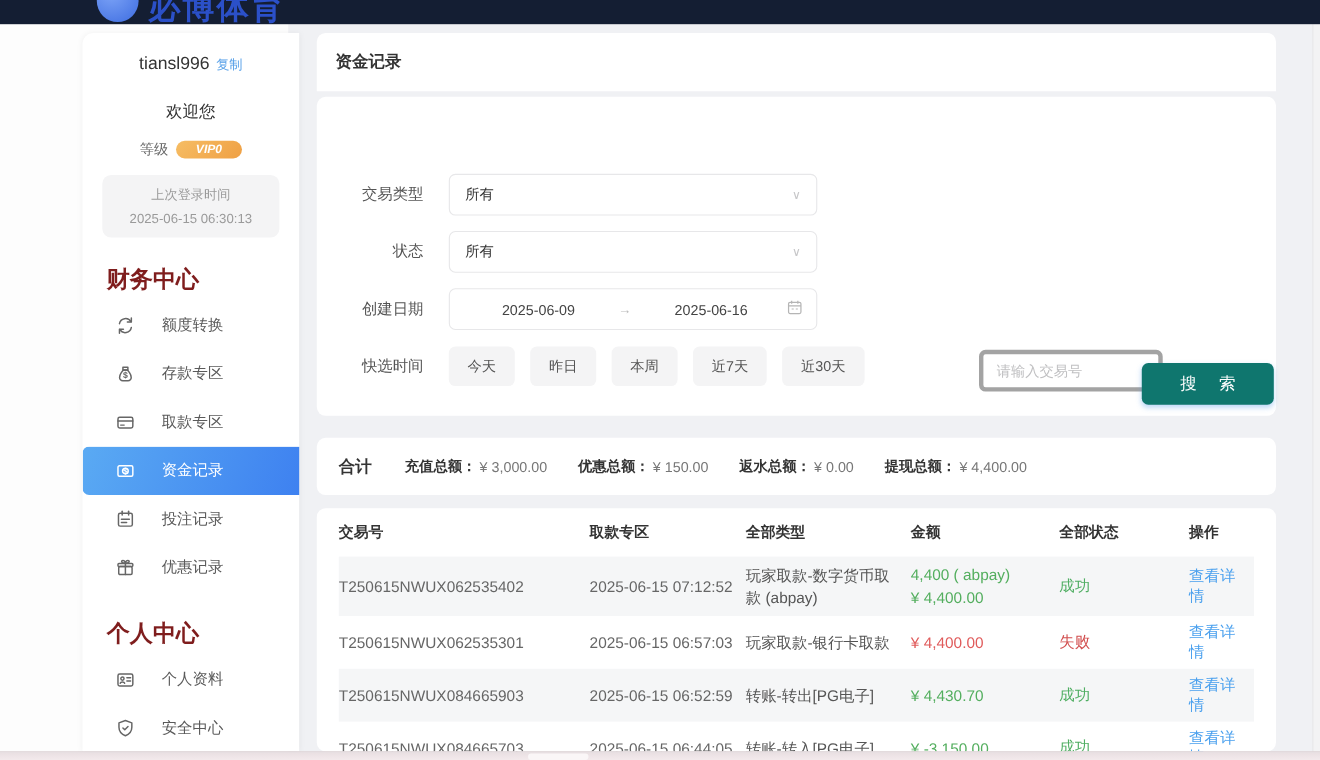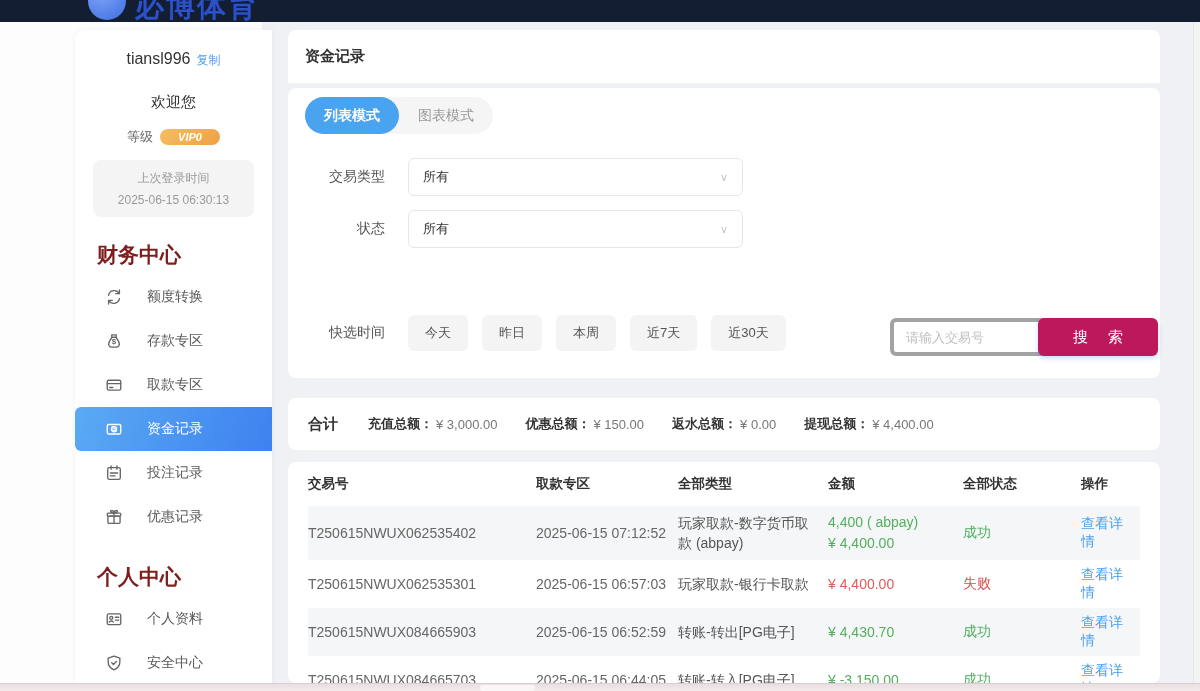--- a/index.html
+++ b/index.html
@@ -78,22 +78,22 @@
   .date-box .dv { flex:1; text-align:center; }
   .date-box .arrow { color:#bbb; font-size:12px; padding:0 4px; }
   .cal-icn svg { width:15px; height:15px; stroke:#b5b5b5; fill:none; stroke-width:1.2; }
   .quick-row { display:flex; gap:14px; }
   .qbtn { background:#f4f4f5; border:none; border-radius:6px; height:36px; padding:0 17px;
     font-size:13px; color:#555; cursor:pointer; font-family:inherit; }
   .search-input { position:absolute; left:567px; top:230px; width:167px; height:38px;
     border:4px solid #a3a3a3; border-radius:6px; padding:0 12px; font-size:13px;
     color:#333; outline:none; font-family:inherit;margin-left:35px; }
   .search-input::placeholder { color:#c0c0c2; }
-  .search-btn { position:absolute; left:750px; top:230px; width:120px; height:38px;
-    background:#be185d; color:#fff; border:none; border-radius:6px; font-size:15px;
+  .search-btn { position:absolute; left:750px; top:242px; width:120px; height:38px;
+    background:#0f766e; color:#fff; border:none; border-radius:6px; font-size:15px;
     letter-spacing:8px; padding-left:8px; cursor:pointer; font-family:inherit;
     box-shadow:0 2px 5px rgba(74,148,232,.35); }
 
   .summary-card { margin-top:20px; height:52px; display:flex; align-items:center;
     padding:0 20px; }
   .sum-title { font-size:15px; font-weight:bold; color:#333; margin-right:30px; }
   .sum-item { display:flex; align-items:center; margin-right:28px; }
   .sum-item .sl { font-size:13px; font-weight:bold; color:#333; }
   .sum-item .sv { font-size:13px; color:#777; margin-left:3px; }
 
@@ -236,41 +236,55 @@
       </div>
   </div>
 
   <div class="main-col">
 
     <div class="card title-card">
       <div class="page-title">资金记录</div>
     </div>
 
     <div class="card filter-card">
-      <div class="mode-tabs" id="mode-tabs">
-          <div class="tab active">列表模式</div>
-          <div class="tab">图表模式</div>
-        </div>
 
       <div class="f-row" style="top:70px;">
         <div class="f-label">交易类型</div>
         <div class="f-ctl select-box">
           <span>所有</span>
           <span class="chev">∨</span>
         </div>
       </div>
 
       <div class="f-row" style="top:122px;">
         <div class="f-label">状态</div>
         <div class="f-ctl select-box">
           <span>所有</span>
           <span class="chev">∨</span>
         </div>
       </div>
 
+      <div class="f-row" style="top:174px;">
+        <div class="f-label">创建日期</div>
+        <div class="f-ctl date-box">
+          <span class="dv">2025-06-09</span>
+          <span class="arrow">→</span>
+          <span class="dv">2025-06-16</span>
+          <span class="cal-icn">
+            <svg viewBox="0 0 16 16">
+                <rect x="2" y="3" width="12" height="11" rx="1.5"></rect>
+                <line x1="5" y1="1.5" x2="5" y2="4.5"></line>
+                <line x1="11" y1="1.5" x2="11" y2="4.5"></line>
+                <line x1="2" y1="6.5" x2="14" y2="6.5"></line>
+                <line x1="5" y1="9.5" x2="7" y2="9.5"></line>
+                <line x1="9" y1="9.5" x2="11" y2="9.5"></line>
+              </svg>
+          </span>
+        </div>
+      </div>
 
       <div class="f-row" style="top:227px;">
         <div class="f-label">快选时间</div>
         <div class="f-ctl quick-row" id="quick-row">
             <button class="qbtn">今天</button>
             <button class="qbtn">昨日</button>
             <button class="qbtn">本周</button>
             <button class="qbtn">近7天</button>
             <button class="qbtn">近30天</button>
           </div>

